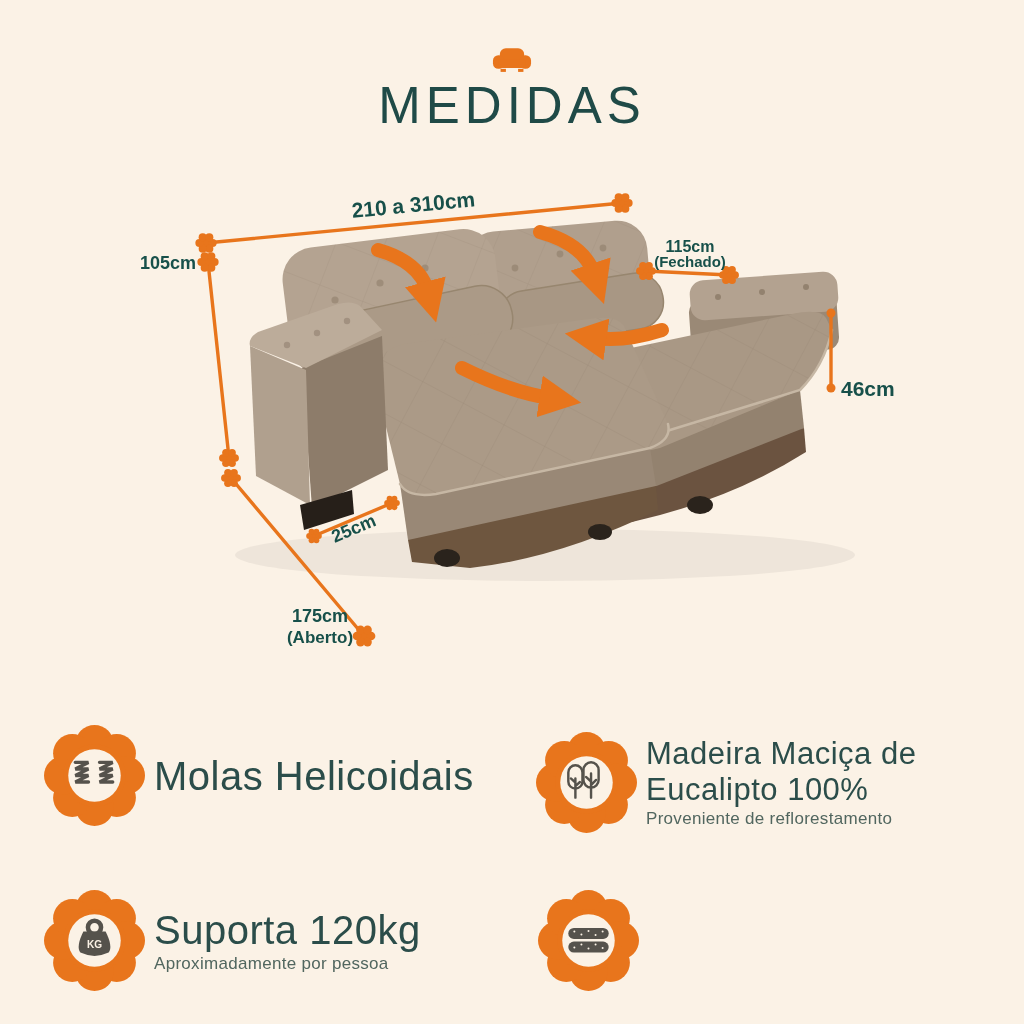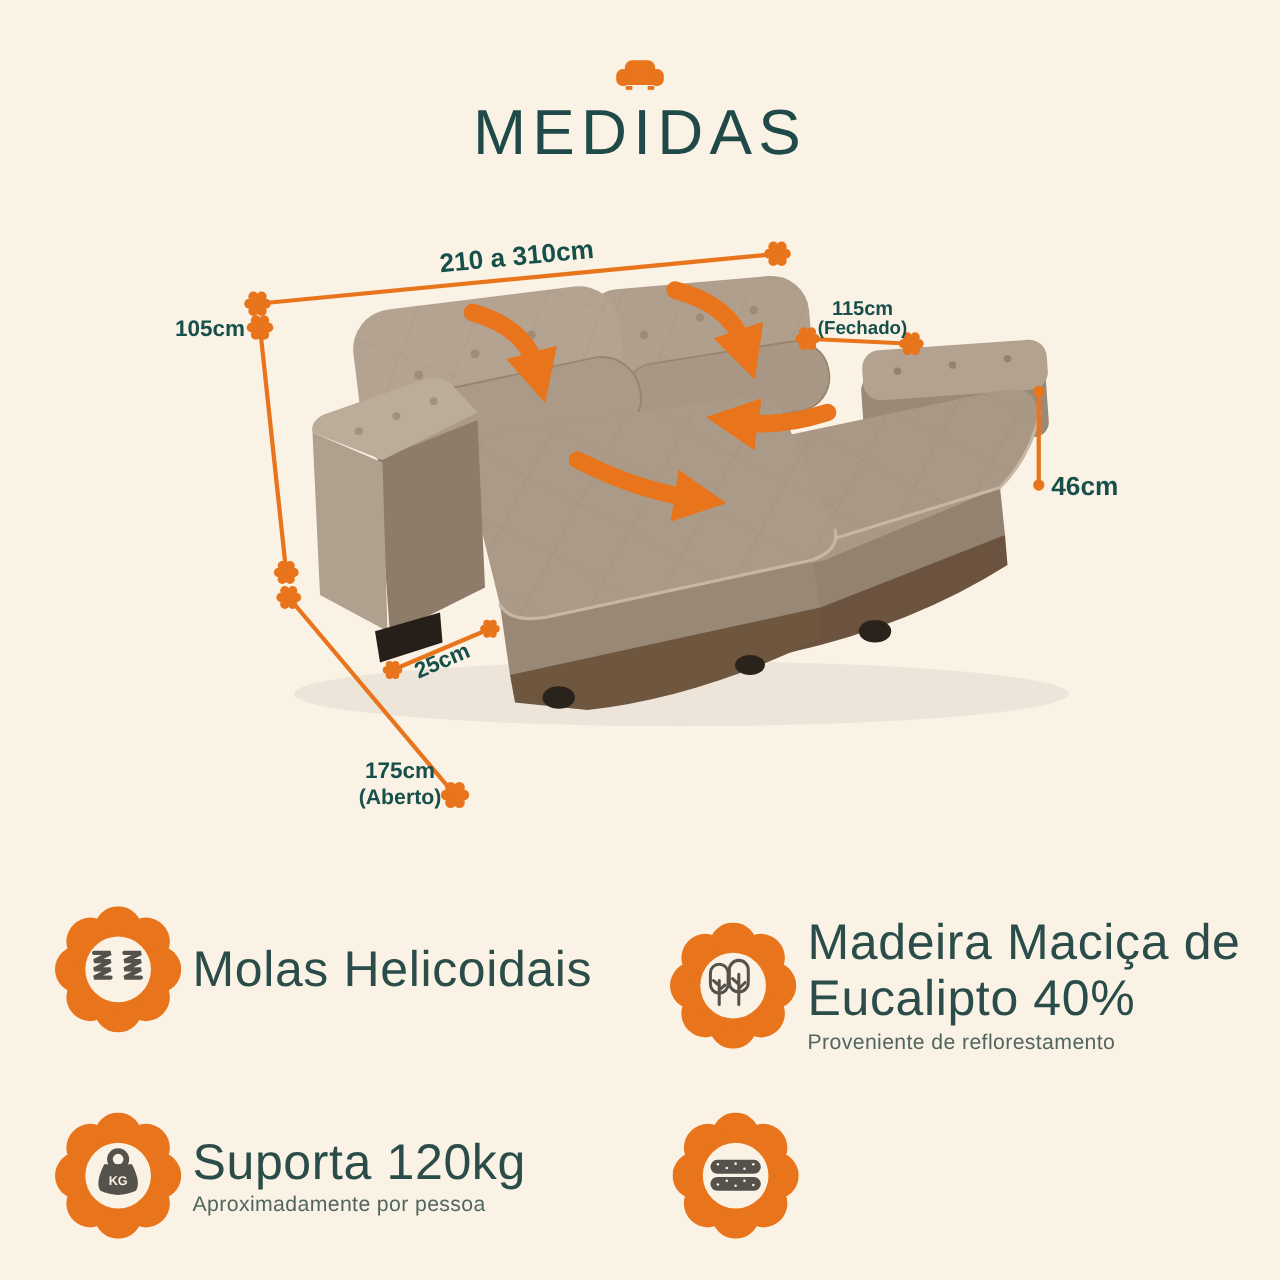--- a/index.html
+++ b/index.html
@@ -13,21 +13,21 @@
 
   
   #diagram{position:absolute;left:0;top:0;width:1024px;height:1024px;}
   .meas-label{font-family:"Liberation Sans","DejaVu Sans",sans-serif;font-weight:700;fill:#17504A;}
 
   
   .feature{position:absolute;display:flex;align-items:center;gap:9px;}
   .feature .flower{width:101px;height:101px;flex:0 0 auto;}
   .feature-text{display:flex;flex-direction:column;}
   .feature-title{font-size:40px;font-weight:300;color:#2B4D4A;letter-spacing:.5px;line-height:1.1;white-space:nowrap;}
-  .feature-title.two-line{font-size:40px;line-height:1.13;}
+  .feature-title.two-line{font-size:31px;line-height:1.13;}
   .feature-sub{font-size:17px;font-weight:300;color:#51665F;letter-spacing:.3px;margin-top:2px;white-space:nowrap;}
   #feature-springs{left:44px;top:725px;}
   #feature-wood{left:536px;top:732px;}
   #feature-weight{left:44px;top:890px;justify-content:center;}
   #feature-foam{left:538px;top:890px;}
 </style>
 </head>
 <body>
 
 <div id="canvas">
@@ -235,21 +235,21 @@
       <circle cx="50" cy="50" r="26" fill="#FBF2E6"></circle>
       <g stroke="#55524C" stroke-width="2.4" fill="#FBF2E6" stroke-linecap="round">
         <rect x="32" y="33" width="14" height="23" rx="7"></rect>
         <path d="M39,46 V65 M39,50 L34.5,46 M39,53.5 L43.5,49.5" fill="none"></path>
         <rect x="47" y="30" width="15" height="25" rx="7.5"></rect>
         <path d="M54.5,41 V65 M54.5,49 L49.5,44.5 M54.5,52.5 L59.5,47.5" fill="none"></path>
       </g>
     </svg>
     <div class="feature-text">
       <div class="feature-title two-line">Madeira Maciça de</div>
-      <div class="feature-title two-line">Eucalipto 40%</div>
+      <div class="feature-title two-line">Eucalipto 100%</div>
       <div class="feature-sub">Proveniente de reflorestamento</div>
     </div>
   </div>
 
   <div class="feature" id="feature-weight">
     <svg class="flower" viewBox="0 0 100 100">
       <g fill="#E8751C">
         <circle cx="50" cy="19" r="19"></circle>
           <circle cx="72" cy="28" r="19"></circle>
           <circle cx="81" cy="50" r="19"></circle>

